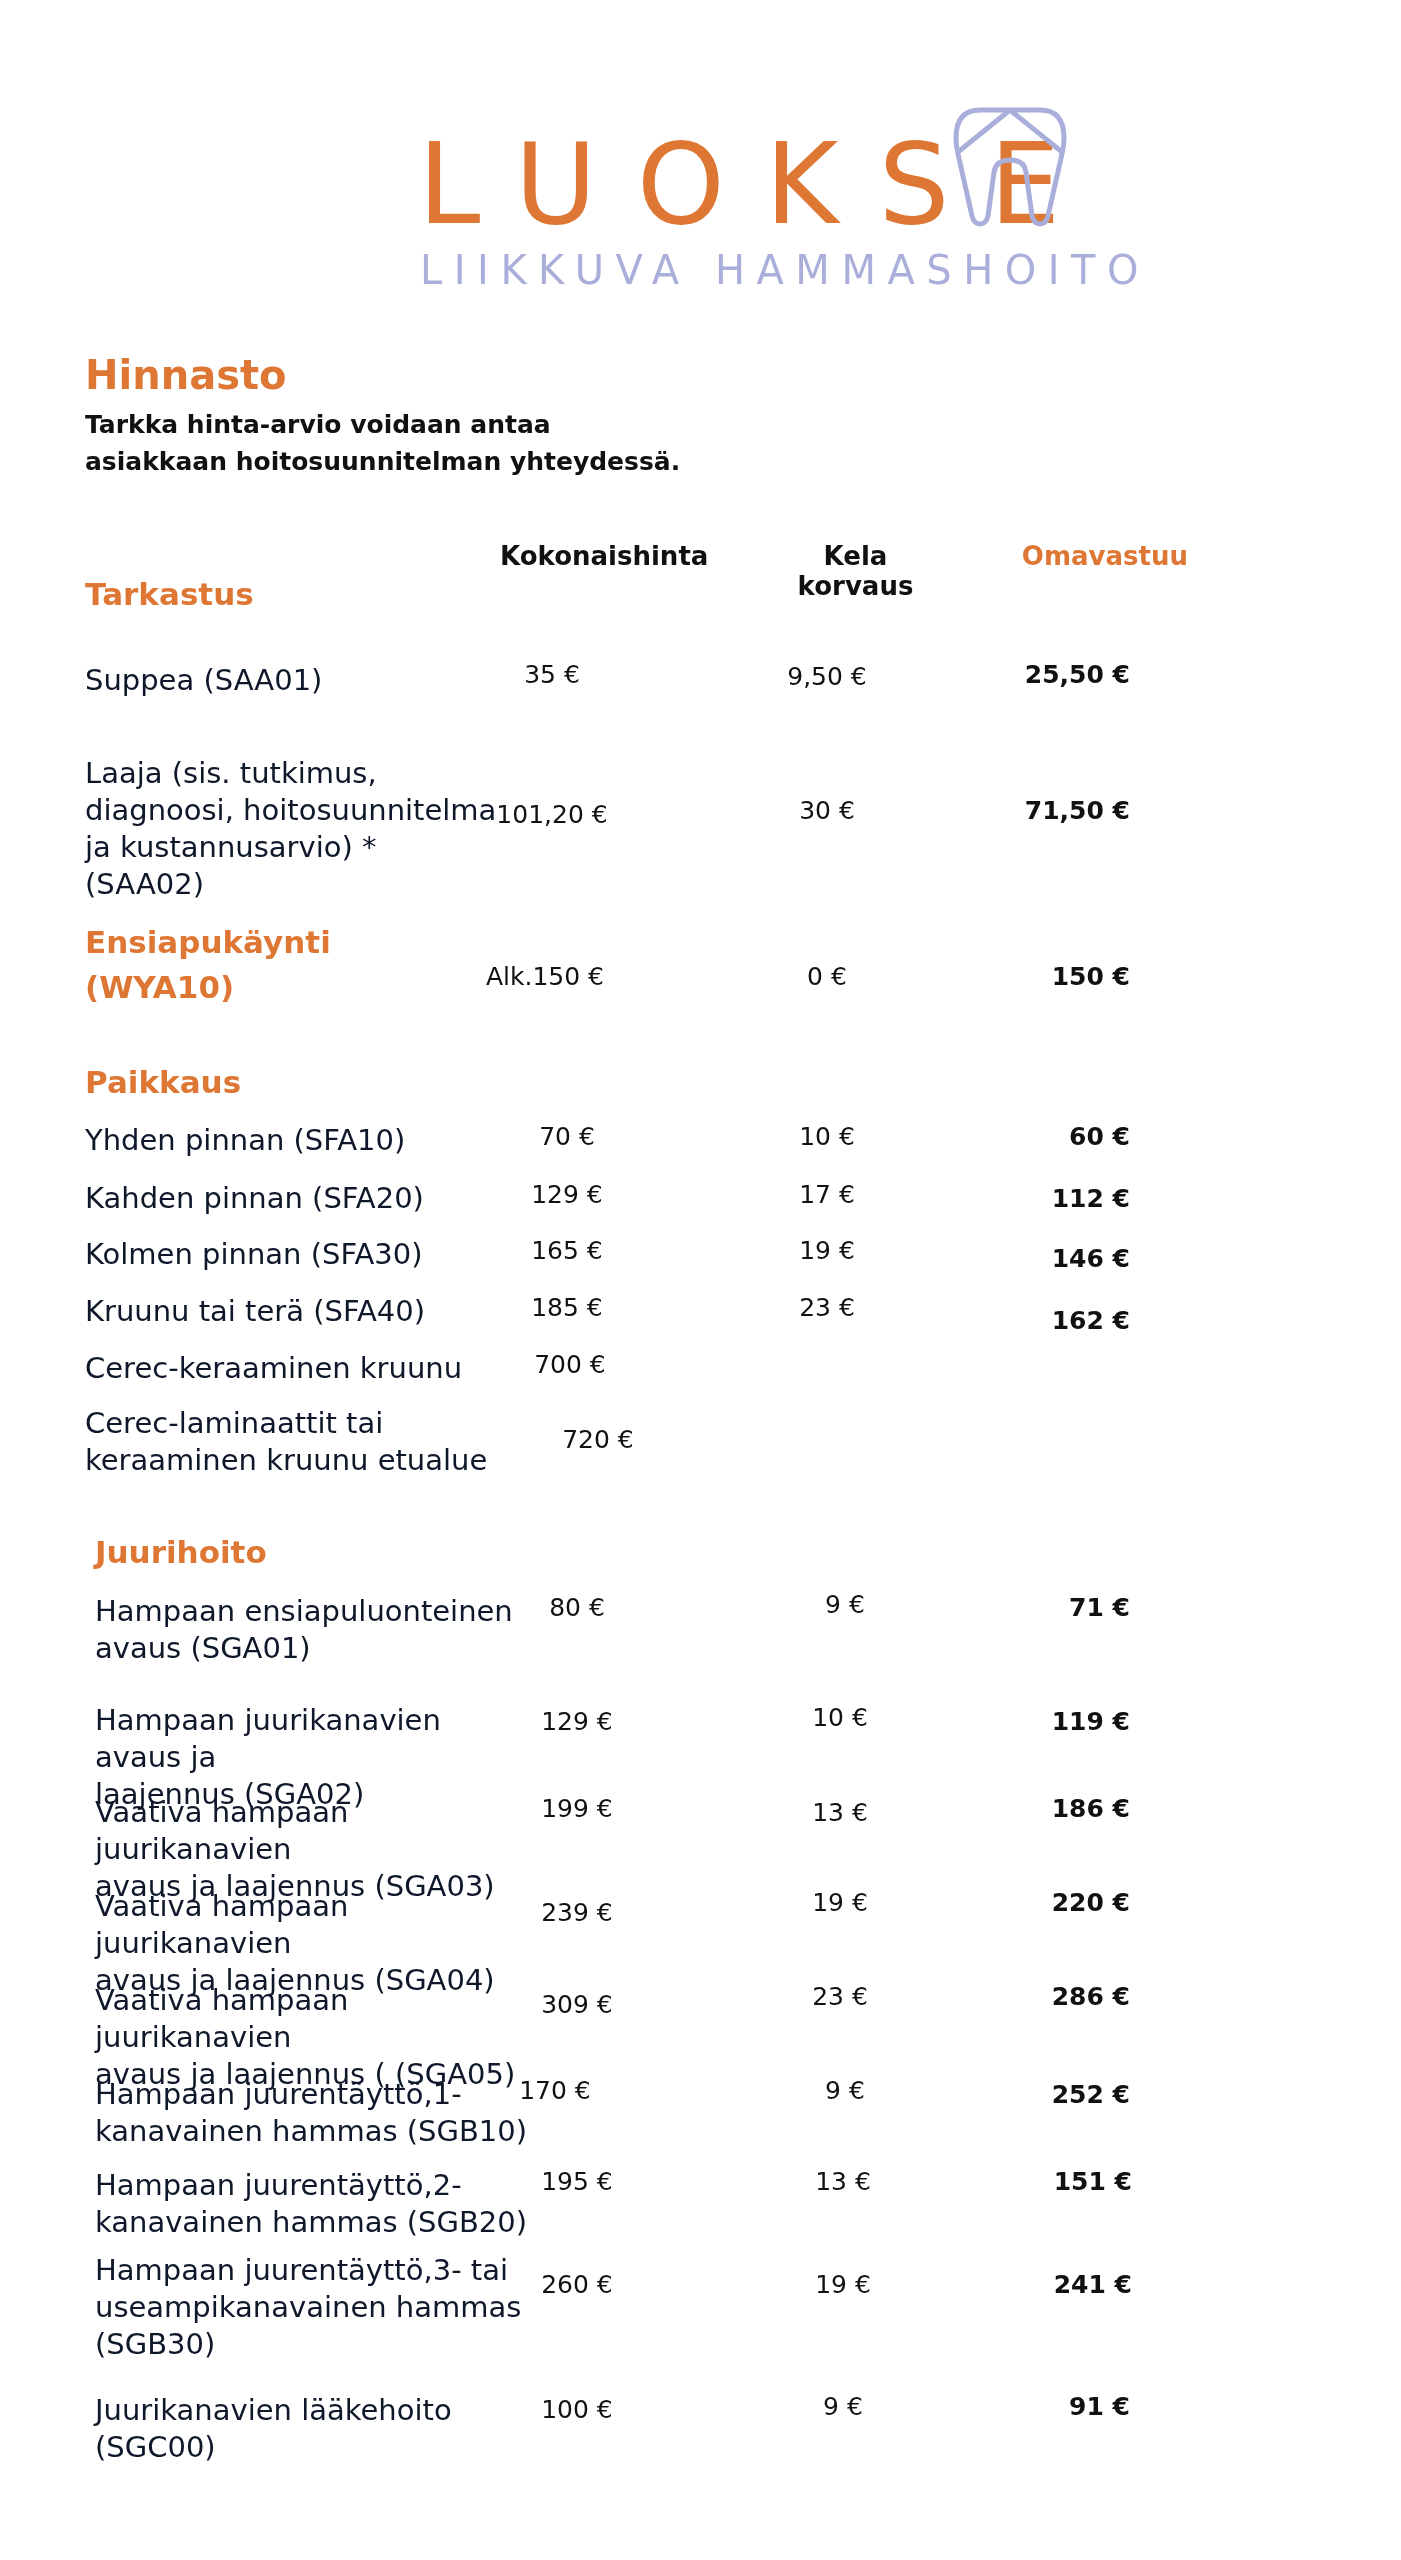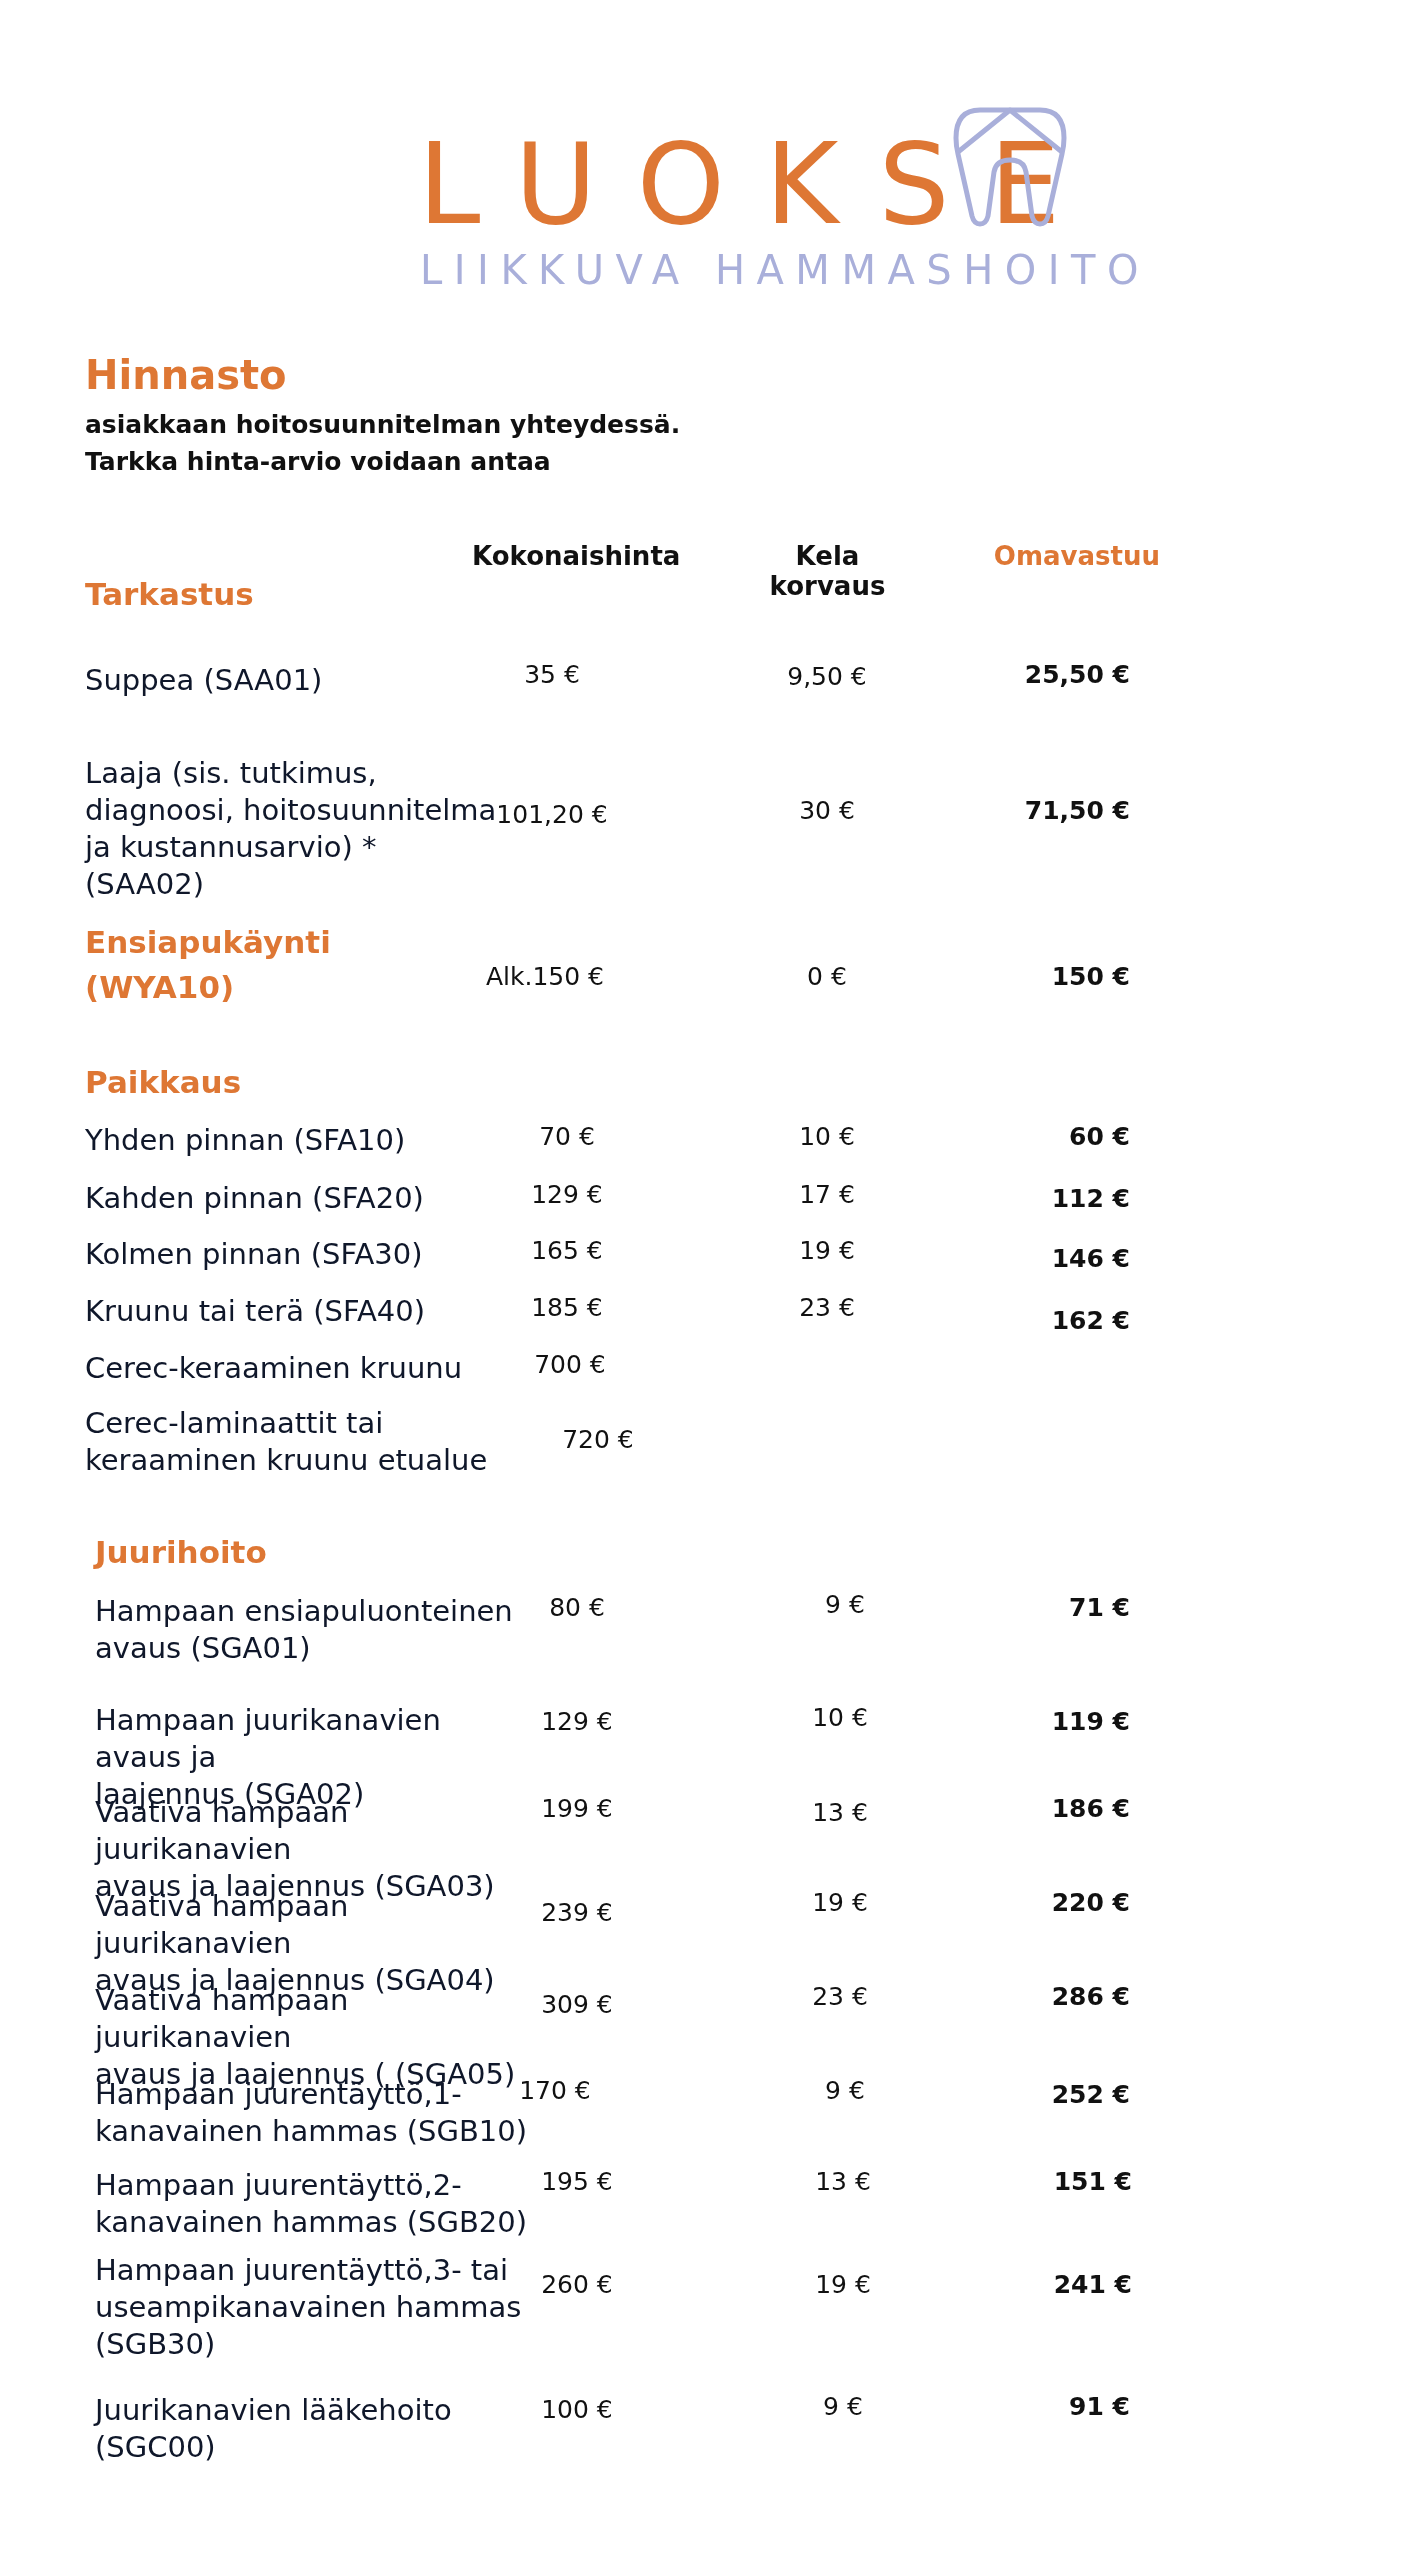--- a/index.html
+++ b/index.html
@@ -6,21 +6,21 @@
   body { width: 1401px; height: 2560px; position: relative; overflow: hidden;
          font-family: "DejaVu Sans", "Liberation Sans", sans-serif; color: #111; }
   .abs { position: absolute; }
   .logo-word { left: 418px; top: 128px; font-family: "DejaVu Sans", sans-serif; font-size: 112px;
                letter-spacing: 40px; color: #DE7734; line-height: 1; font-weight: normal; }
   .logo-sub { left: 420px; top: 250px; font-family: "DejaVu Sans", sans-serif; font-size: 40px;
               letter-spacing: 11.5px; color: #A9AFDA; line-height: 1; }
   .tooth { left: 950px; top: 104px; width: 120px; height: 124px; }
   .title { left: 85px; top: 352px; font-size: 40px; font-weight: bold; color: #DE7734; }
   .subtitle { left: 85px; top: 406px; font-size: 25px; font-weight: bold; line-height: 37px; color: #111; }
-  .colhead { top: 541px; font-size: 26px; font-weight: bold; }
+  .colhead { top: 541px; font-size: 26px; font-weight: bold; margin-left: 28px; }
   .ch1 { left: 472px; width: 200px; text-align: center; color: #111; }
   .ch2 { left: 735px; width: 185px; text-align: center; color: #111; }
   .ch3 { left: 985px; width: 175px; text-align: right; color: #DE7734; }
   .section { left: 85px; font-size: 31px; font-weight: bold; color: #DE7734; line-height: 45px; }
   .name { left: 85px; width: 440px; font-size: 29px; line-height: 37px; color: #0f172a; white-space: pre-line; }
   .c-total { width: 160px; text-align: center; font-size: 25px; color: #111; }
   .c-kela { width: 140px; text-align: center; font-size: 25px; color: #111; }
   .c-own { width: 200px; text-align: right; font-size: 25px; font-weight: bold; color: #111; }
 </style>
 </head>
@@ -28,22 +28,22 @@
 
 <div class="abs logo-word">LUOKSE</div>
 <svg class="abs tooth" viewBox="0 0 120 124">
   <path d="M30 6 H90 Q114 6 114 34 Q114 42 112 50 L98 112 Q96 120 90 120 Q84 120 82 112 L76 68 Q74 56 60 56 Q46 56 44 68 L38 112 Q36 120 30 120 Q24 120 22 112 L8 50 Q6 42 6 34 Q6 6 30 6 Z" fill="none" stroke="#A9AFDA" stroke-width="5" stroke-linejoin="round"></path>
   <path d="M8 48 L60 6 L112 48" fill="none" stroke="#A9AFDA" stroke-width="5" stroke-linejoin="round"></path>
 </svg>
 <div class="abs logo-sub">LIIKKUVA HAMMASHOITO</div>
 
 <div class="abs title">Hinnasto</div>
 <div class="abs subtitle">
+  <div>Tarkka hinta-arvio voidaan antaa</div>
   <div>asiakkaan hoitosuunnitelman yhteydessä.</div>
-  <div>Tarkka hinta-arvio voidaan antaa</div>
 </div>
 
 <div class="abs colhead ch1">Kokonaishinta</div>
 <div class="abs colhead ch2">Kela korvaus</div>
 <div class="abs colhead ch3">Omavastuu</div>
 
 <div class="abs section" style="top:572px">Tarkastus</div>
 <div>
   <div class="abs name" style="top:662px">Suppea (SAA01)</div>
   <div class="abs c-total" style="left:472px;top:660px">35 €</div>

